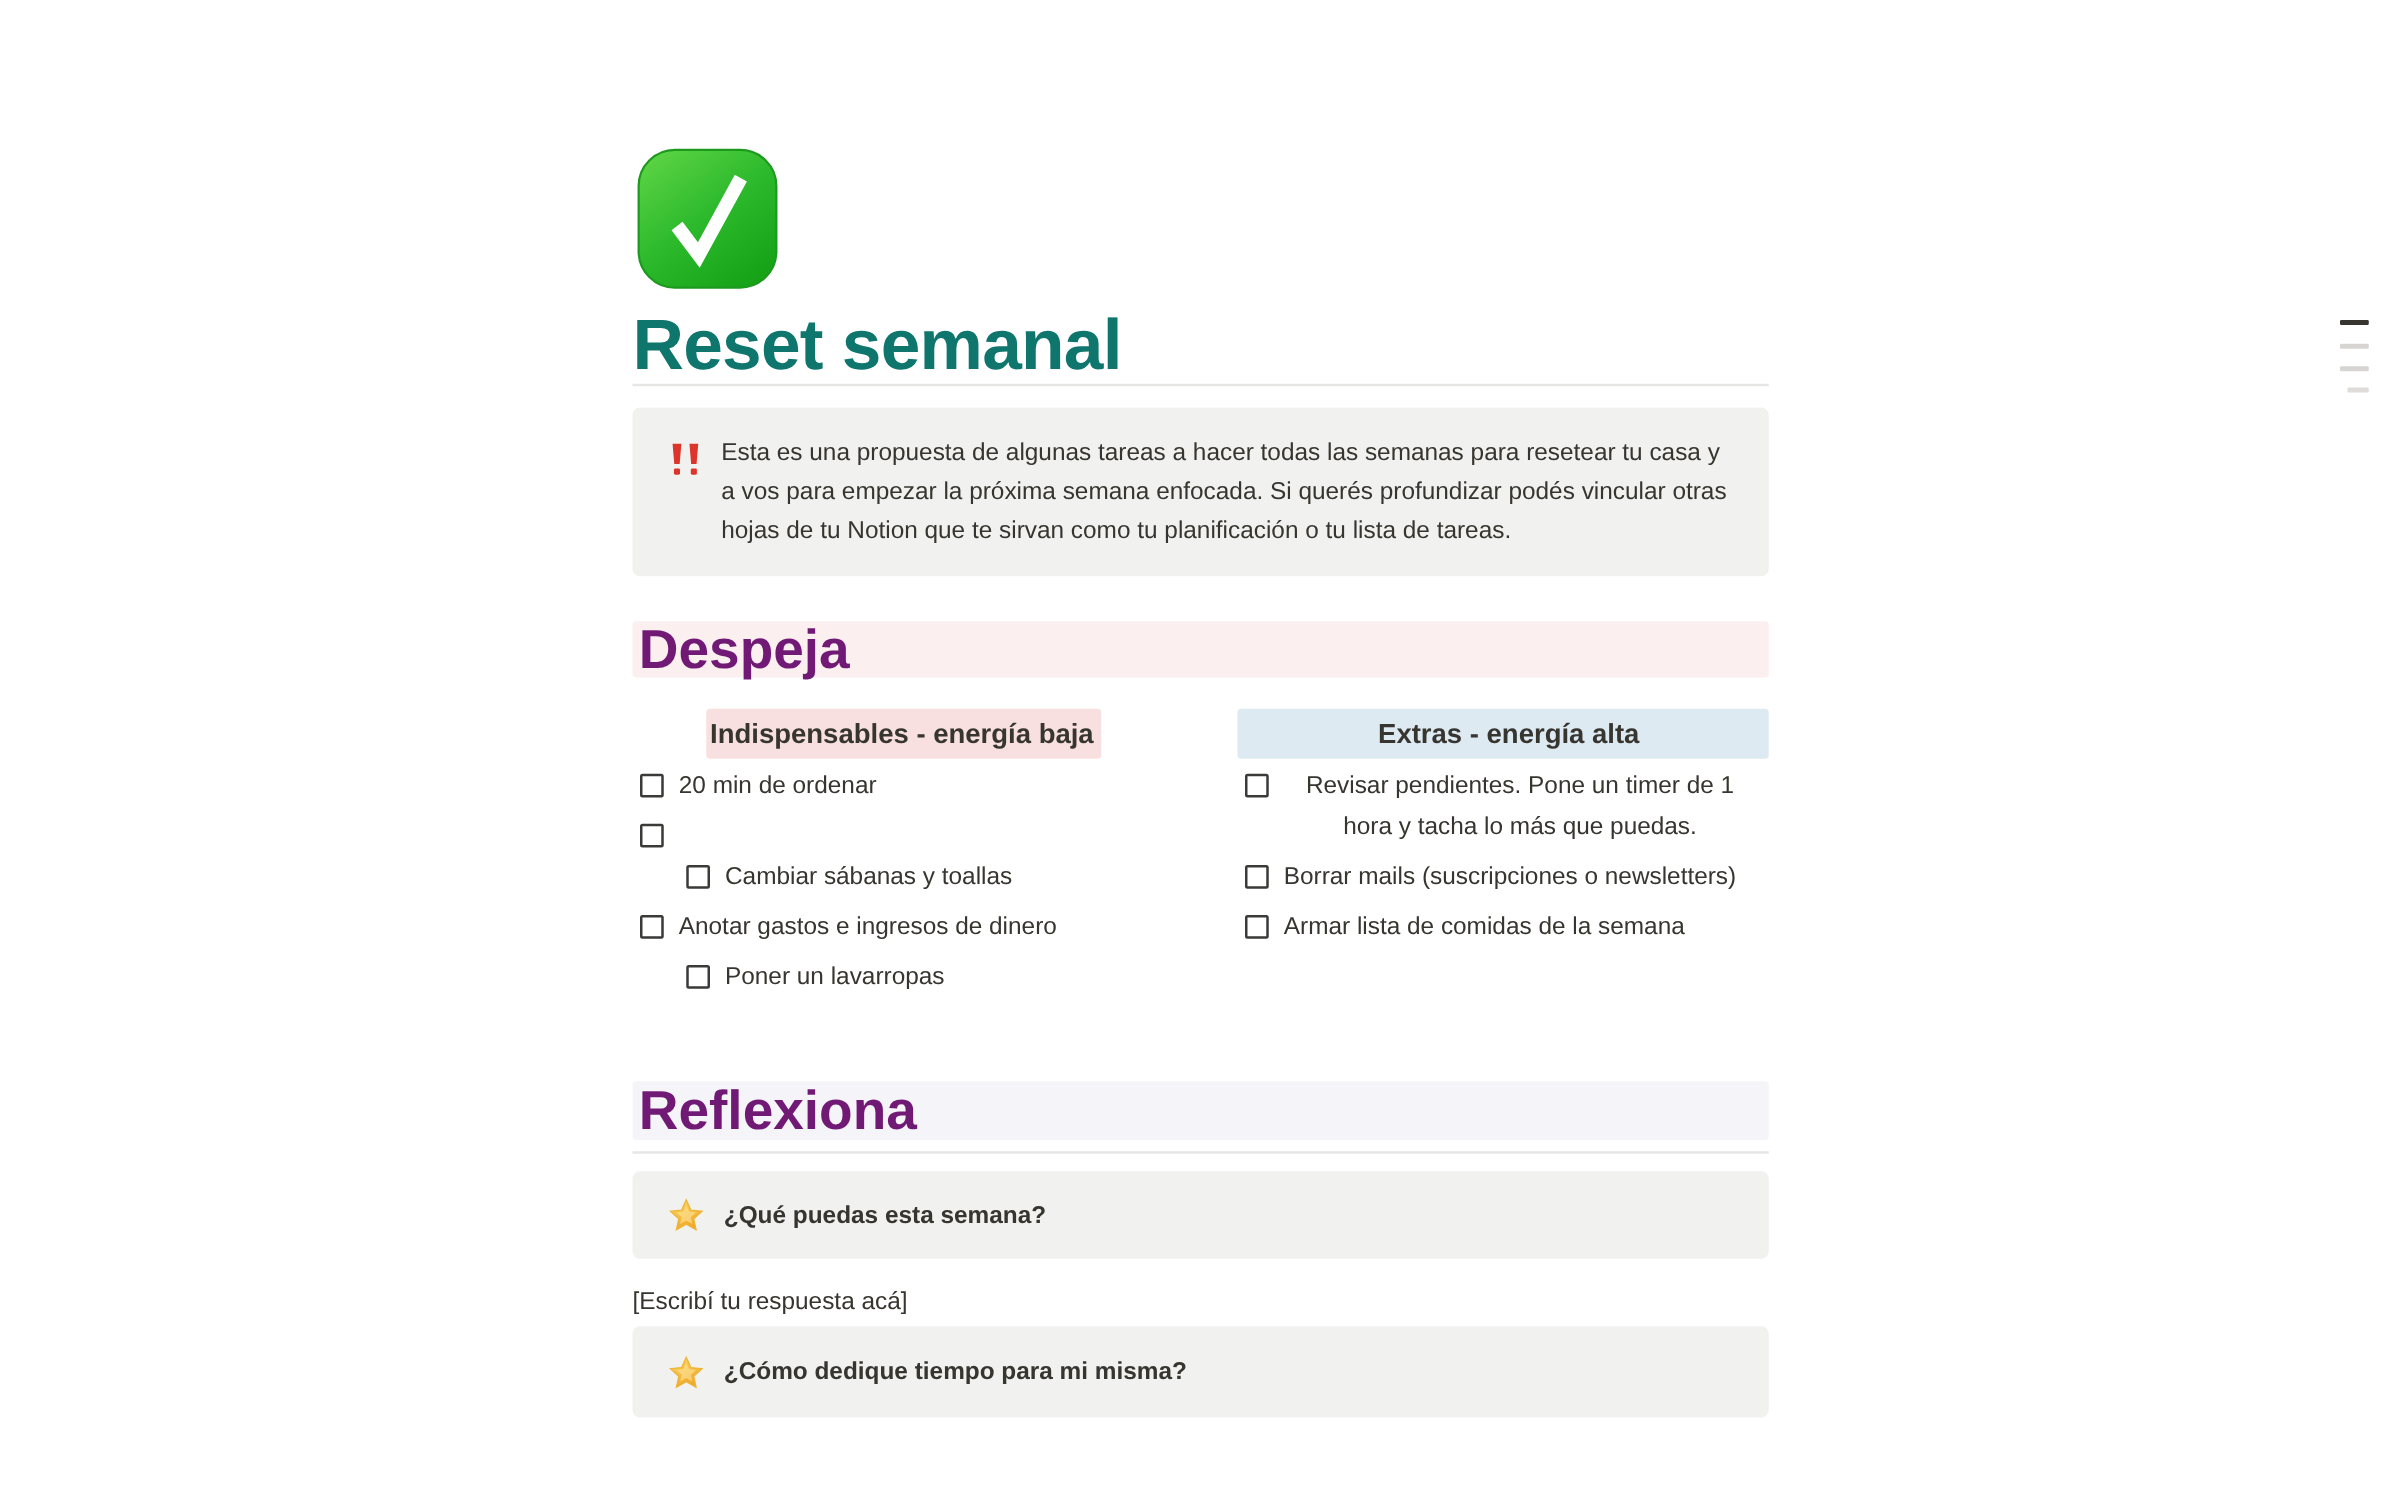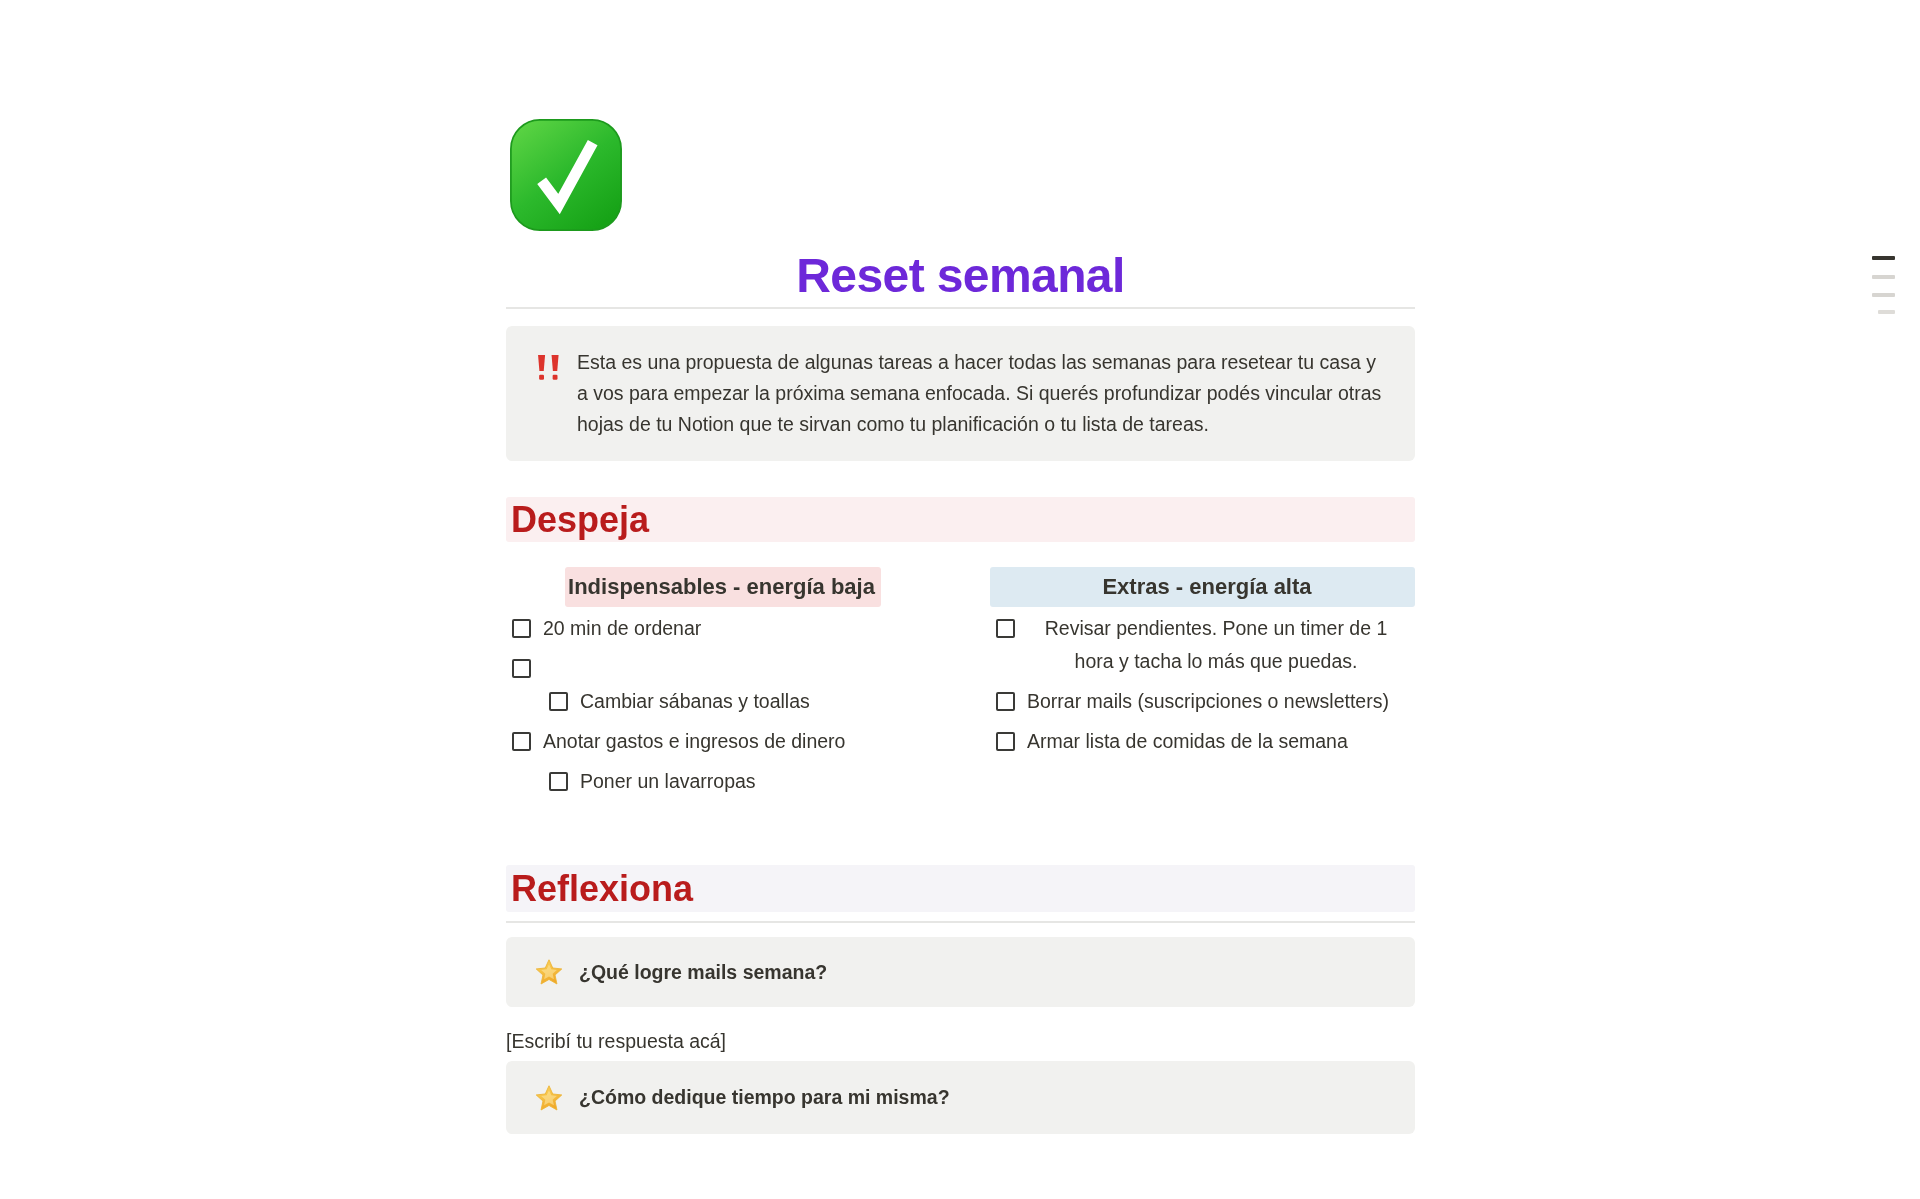--- a/index.html
+++ b/index.html
@@ -18,33 +18,33 @@
     width:1920px;height:1199px;background:#ffffff;overflow:hidden;
     font-family:"Liberation Sans", sans-serif;color:var(--text);
     position:relative;
   }
   .content{position:absolute;left:506px;top:0;width:909px;}
 
   .page-icon{margin-top:117px;width:120px;height:116px;cursor:pointer;}
   .page-icon svg{width:100%;height:100%;display:block;}
 
   .title{
-    margin:17px 0 0;font-size:48px;line-height:52px;font-weight:700;
-    letter-spacing:-0.6px;color:#6d28d9;text-align:center;
+    margin:17px 0 0;font-size:57px;line-height:52px;font-weight:700;
+    letter-spacing:-0.6px;color:#0f766e;
   }
 
   .divider{height:2px;background:var(--divider);border:none;margin:5px 0 0;}
   .divider.d2{margin-top:9px;}
 
   .callout{background:var(--callout-bg);border-radius:6px;display:flex;}
   .callout.intro{margin-top:17px;padding:21px 26px 21px 29px;gap:15px;align-items:flex-start;}
   .callout.intro .emoji{margin-top:5px;flex:0 0 auto;}
   .callout.intro p{margin:0;font-size:19.5px;line-height:31px;max-width:820px;}
 
-  .section{font-weight:700;font-size:36px;border-radius:3px;margin:0;padding-left:5px;color:#b91c1c;}
+  .section{font-weight:700;font-size:44px;border-radius:3px;margin:0;padding-left:5px;color:#701a75;}
   .section.despeja{margin-top:36px;line-height:45px;background:var(--red-band);}
   .section.reflexiona{margin-top:60px;line-height:47px;background:var(--purple-band);}
 
   .columns{display:flex;margin-top:25px;gap:50px;text-align:center;}
   .col-left{width:434px;}
   .col-right{width:425px;}
   .col-header{font-size:22px;margin:0 0 5px;font-weight:700;height:40px;line-height:40px;}
   .col-header .hl{
     display:inline-block;line-height:36px;padding:2px 6px 2px 3px;
     background:var(--red-highlight);border-radius:3px;
@@ -179,21 +179,21 @@
         <defs>
           <linearGradient id="goldGrad" x1="0" y1="0" x2="0.4" y2="1">
             <stop offset="0" stop-color="#fcd860"></stop>
             <stop offset="1" stop-color="#f0a92a"></stop>
           </linearGradient>
         </defs>
         <polygon points="16,2 20.3,11.4 30.6,12.5 22.9,19.5 25.1,29.7 16,24.5 6.9,29.7 9.1,19.5 1.4,12.5 11.7,11.4" fill="url(#goldGrad)" stroke="#edb335" stroke-width="1"></polygon>
         <polygon points="16,7 18.6,12.9 25,13.6 20.2,18 21.6,24.3 16,21.1 10.4,24.3 11.8,18 7,13.6 13.4,12.9" fill="#fdeaa8" opacity="0.55"></polygon>
       </svg>
     </span>
-    <p>¿Qué logre mails semana?</p>
+    <p>¿Qué puedas esta semana?</p>
   </div>
 
   <p class="answer">[Escribí tu respuesta acá]</p>
 
   <div class="callout question q2">
     <span class="emoji">
       <svg width="28" height="28" viewBox="0 0 32 32">
         <polygon points="16,2 20.3,11.4 30.6,12.5 22.9,19.5 25.1,29.7 16,24.5 6.9,29.7 9.1,19.5 1.4,12.5 11.7,11.4" fill="url(#goldGrad)" stroke="#edb335" stroke-width="1"></polygon>
         <polygon points="16,7 18.6,12.9 25,13.6 20.2,18 21.6,24.3 16,21.1 10.4,24.3 11.8,18 7,13.6 13.4,12.9" fill="#fdeaa8" opacity="0.55"></polygon>
       </svg>

